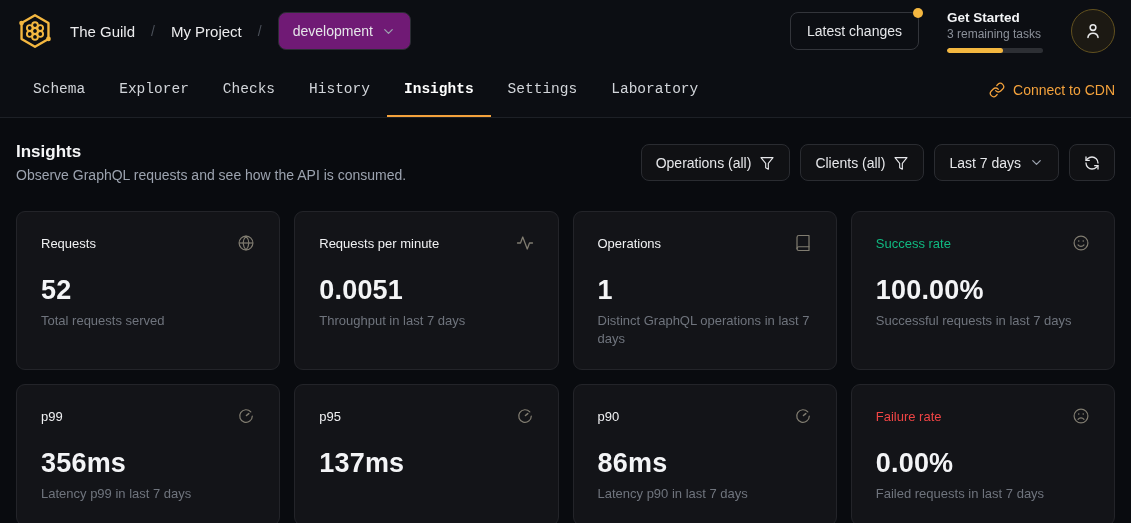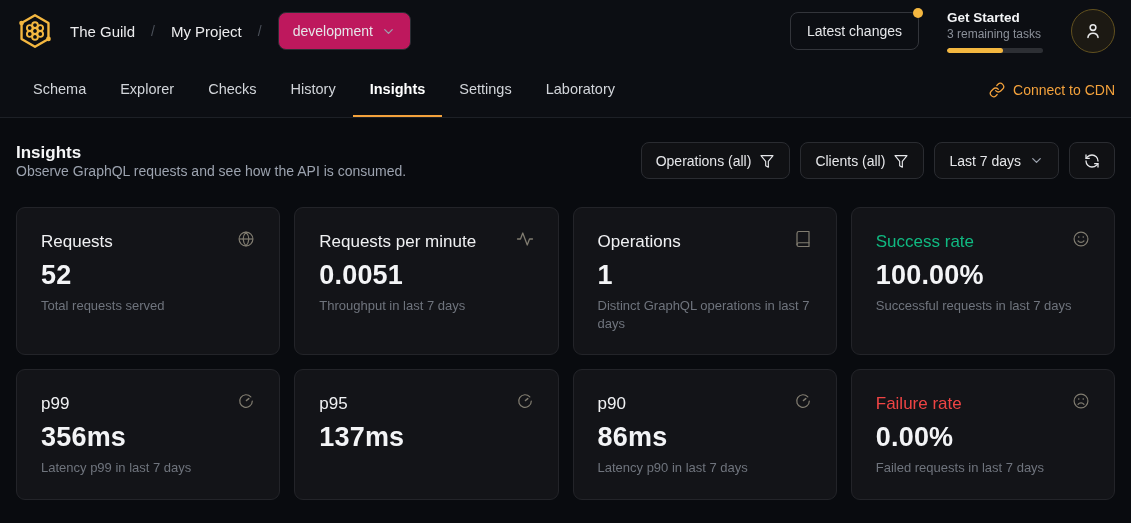--- a/index.html
+++ b/index.html
@@ -17,21 +17,21 @@
     height:62px; background:#0c0e13;
     display:flex; align-items:center;
     padding:0 16px; gap:16px;
   }
   .logo { width:38px; height:38px; flex:0 0 auto; }
   .crumbs { display:flex; align-items:center; gap:16px; font-size:15px; }
   .crumb { color:#ececee; cursor:pointer; }
   .crumb-sep { color:#4b5059; font-size:14px; }
   .btn {
     display:inline-flex; align-items:center; gap:8px;
-    background:#be185d; border:1px solid #2b2d33; border-radius:8px;
+    background:#701a75; border:1px solid #2b2d33; border-radius:8px;
     color:#e6e7ea; font-size:14px; padding:0 14px; height:38px;
     cursor:pointer; position:relative; white-space:nowrap;
   }
   .btn .chev { color:#9ca3af; }
   .header-right { margin-left:auto; display:flex; align-items:center; gap:28px; }
   .btn-latest { background:transparent; border-color:#33353b; padding:0 16px; }
   .notif-dot {
     position:absolute; top:-5px; right:-5px; width:10px; height:10px;
     border-radius:50%;
   }
@@ -46,57 +46,57 @@
     display:flex; align-items:center; justify-content:center;
     color:#e7e8ea; cursor:pointer;
   }
 
   
   .nav {
     height:56px; background:#0c0e13;
     border-bottom:1px solid #1d2026;
     display:flex; align-items:stretch; padding:0 16px;
   }
-  .tabs { display:flex; align-items:stretch; }
+  .tabs { display:flex; align-items:stretch;font-family:Liberation Mono, monospace; }
   .tab {
     display:flex; align-items:center; padding:0 17px;
     font-size:14.5px; color:#d2d5da; cursor:pointer;
     border-bottom:2px solid transparent; font-weight:500;
   }
   .tab.active { color:#ffffff; font-weight:600; }
   .cdn-link {
     margin-left:auto; display:flex; align-items:center; gap:8px;
     font-size:14px; font-weight:500; cursor:pointer;
   }
 
   
   .section-head {
     display:flex; align-items:center; justify-content:space-between;
     padding:24px 16px 0 16px;
   }
   .sec-title { font-size:17px; font-weight:700; color:#f5f6f7; }
-  .sec-sub { font-size:14px; color:#9ca3af; }
+  .sec-sub { font-size:14px; color:#9ca3af; margin-top:5px; }
   .filters { display:flex; align-items:center; gap:10px; }
   .btn-filter { background:#101114; border-color:#2a2c31; height:37px; }
   .btn-icon { width:46px; justify-content:center; padding:0; background:#101114; border-color:#2a2c31; height:37px; }
 
   
   .grid {
     display:grid; grid-template-columns:repeat(4,1fr);
     gap:14px; padding:28px 16px 0 16px;
     grid-auto-rows:minmax(128px,auto);
   }
   .card {
     background:#131418; border:1px solid #232429; border-radius:9px;
     padding:22px 24px;
   }
   .card-head { display:flex; align-items:flex-start; justify-content:space-between; }
-  .card-title { font-size:17px; color:#f0f1f3; font-weight:500; padding-top:2px; }
+  .card-title { font-size:13px; color:#f0f1f3; font-weight:500; padding-top:2px; }
   .card-icon { color:#807c70; flex:0 0 auto; }
-  .card-value { font-size:27px; font-weight:700; color:#f3f4f6; margin-top:8px; letter-spacing:.2px; }
+  .card-value { font-size:27px; font-weight:700; color:#f3f4f6; margin-top:23px; letter-spacing:.2px; }
   .card-desc { font-size:13px; color:#6f747d; margin-top:6px; line-height:1.35; }
   .hidden-defs { position:absolute; width:0; height:0; overflow:hidden; }
 </style>
 </head>
 <body>
 
 <svg class="hidden-defs" aria-hidden="true">
   <defs>
     <symbol id="globe-icon" viewBox="0 0 24 24" fill="none" stroke="currentColor" stroke-width="1.6">
       <circle cx="12" cy="12" r="9.2"></circle>

